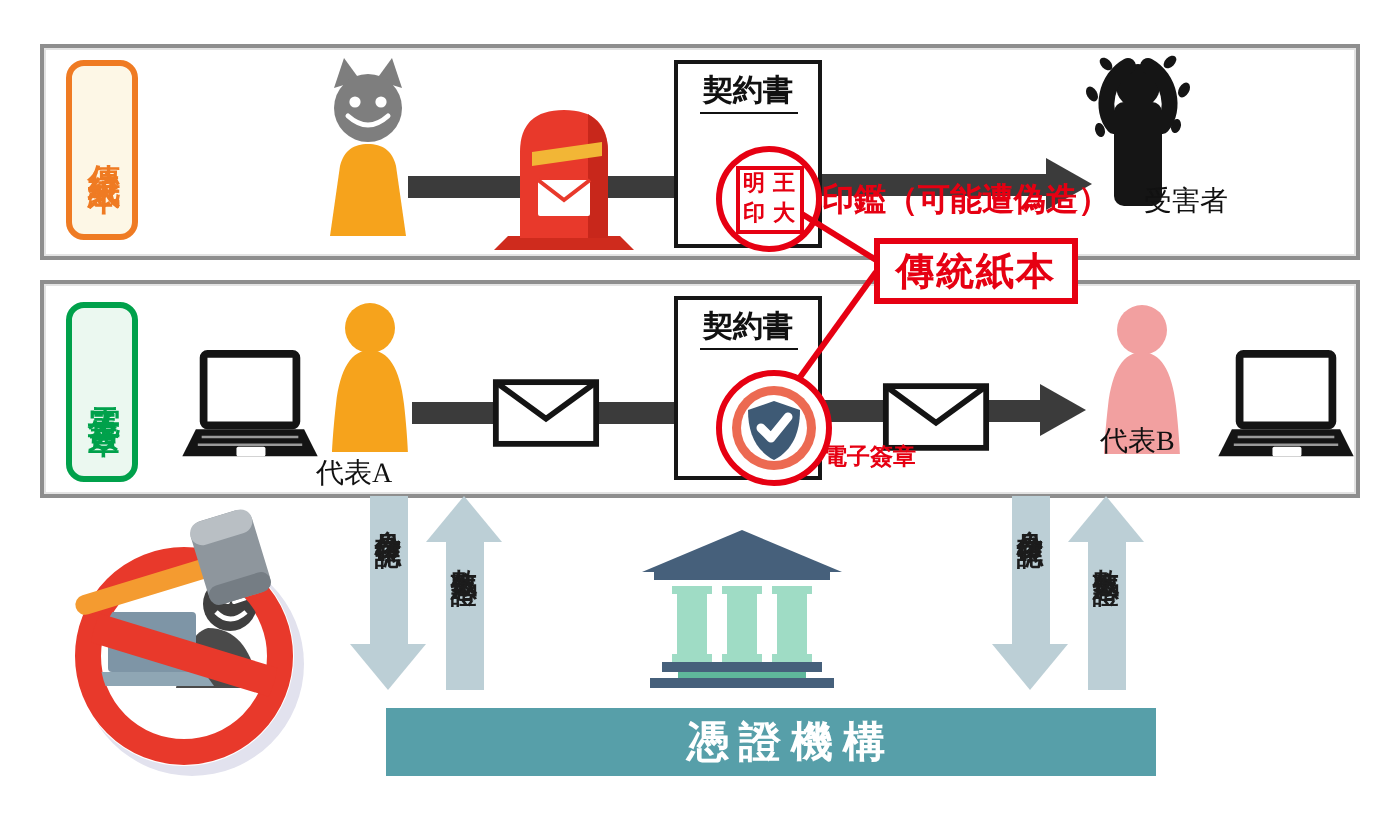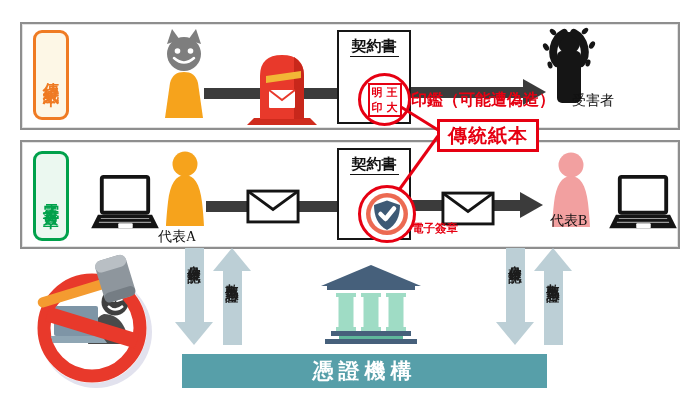--- a/index.html
+++ b/index.html
@@ -63,23 +63,23 @@
        border-left:19px solid transparent;border-right:19px solid transparent;
        border-bottom:23px solid var(--varrow_fill);}
   .varrow.up .vshaft{top:23px;height:74px;}
   .varrow .vlabel{position:absolute;left:50%;transform:translateX(-50%);
        writing-mode:vertical-rl;text-orientation:upright;font-size:13px;font-weight:bold;
        color:#1c1c1c;line-height:1;letter-spacing:1.5px;z-index:2;}
   .varrow.down .vlabel{top:7px;}
   .varrow.up .vlabel{top:26px;}
 
   
-  .cabar{position:absolute;left:182px;top:354px;width:365px;height:34px;background:var(--teal_bar);
+  .cabar{position:absolute;left:193px;top:354px;width:365px;height:34px;background:var(--teal_bar);
          display:flex;align-items:center;justify-content:center;color:#fff;
-         font-family:"Liberation Sans", sans-serif;font-weight:bold;font-size:21px;letter-spacing:5px;}
+         font-family:"Liberation Sans", sans-serif;font-weight:bold;font-size:21px;letter-spacing:5px;padding-left:20px;}
 
   svg{display:block;}
   .fill-pa{fill:var(--person_a);}
   .fill-pb{fill:var(--person_b);}
 </style>
 </head>
 <body>
 
 <div class="canvas">
 

